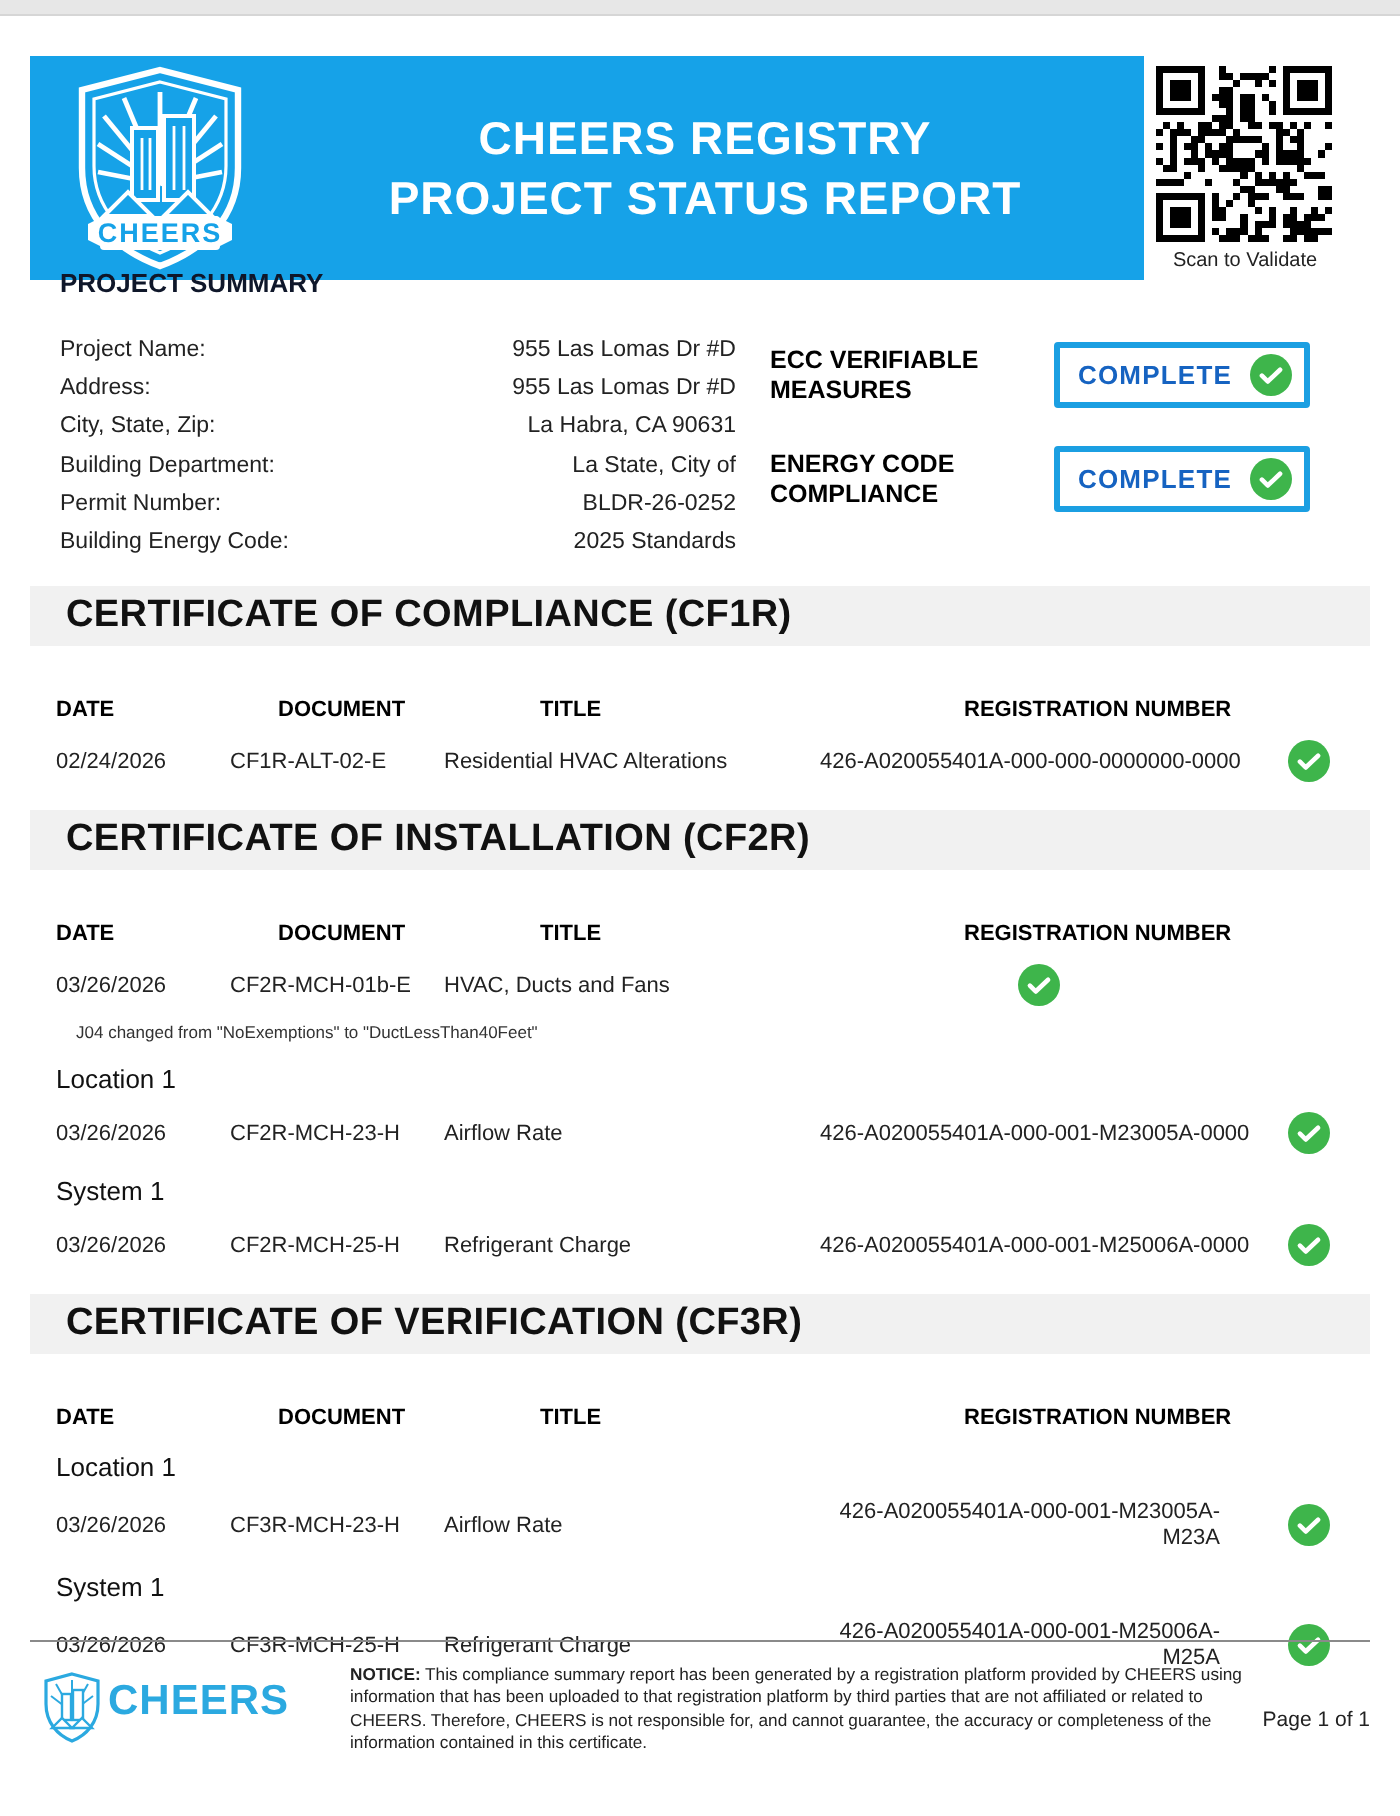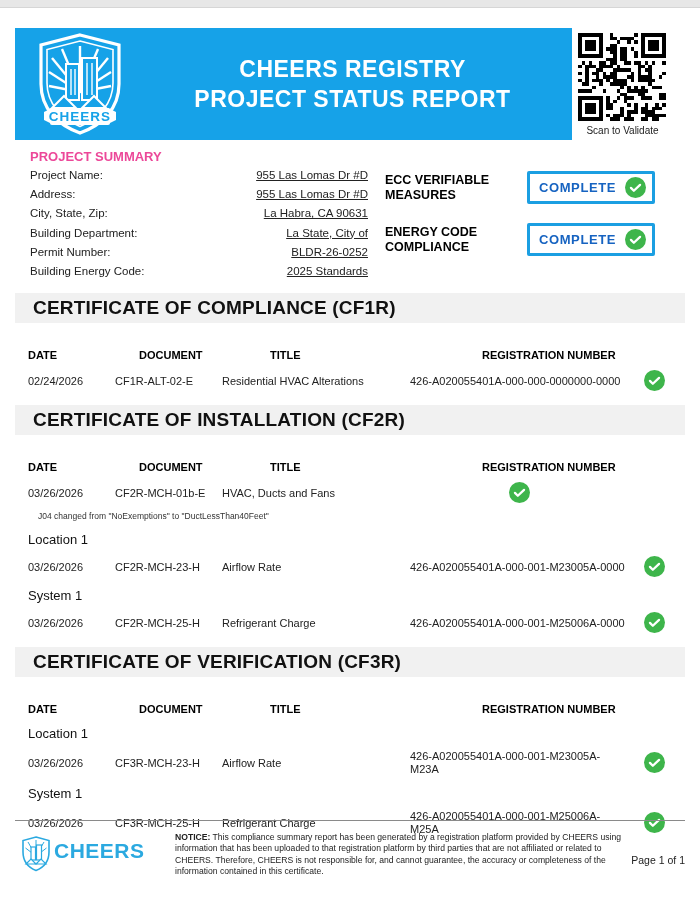--- a/index.html
+++ b/index.html
@@ -21,24 +21,24 @@
   .logo-wrap { width:130px; display:flex; justify-content:center; align-items:center; }
   .header-title {
     flex:1; text-align:center; color:#ffffff; font-weight:bold;
     font-size:23px; line-height:30px; letter-spacing:0.5px; padding-right:12px;
   }
   .qr-block { position:absolute; top:33px; left:578px; width:88px; }
   .qr-box { width:88px; height:88px; background:#ffffff; }
   .qr-caption { position:absolute; top:125px; left:565px; width:115px; text-align:center; font-size:10px; color:#222; }
 
   
-  .summary-title { position:absolute; top:149px; left:30px; font-size:13px; font-weight:bold; color:#ec4899; }
+  .summary-title { position:absolute; top:134px; left:30px; font-size:13px; font-weight:bold; color:#0f172a; }
   .summary-fields { position:absolute; top:169px; left:30px; width:338px; font-size:11.5px; color:#222; }
   .summary-row { display:flex; justify-content:space-between; margin-bottom:7.2px; }
-  .summary-row .val { text-align:right;text-decoration:underline; }
+  .summary-row .val { text-align:right; }
 
   
   .panel-label { position:absolute; left:385px; width:140px; font-size:12.5px; font-weight:bold; line-height:15px; color:#000; }
   .status-btn {
     position:absolute; left:527px; width:128px; height:33px;
     background:#fff; border:3px solid #1b9fe2; border-radius:2px;
     display:flex; align-items:center; padding:0 6px 0 0; cursor:default;
   }
   .status-btn .btn-text { flex:1; text-align:center; font-size:13px; font-weight:bold; letter-spacing:0.6px; color:#1663c1; }
   .check { width:21px; height:21px; flex:0 0 auto; }
@@ -52,21 +52,21 @@
   }
   .section-band.first { margin-top:8px; }
   .trow {
     display:grid; grid-template-columns:87px 107px 188px 218px 1fr;
     padding-left:13px; padding-right:4px; align-items:center;
     font-size:11px; color:#222;
   }
   .trow.thead { margin-top:26px; font-weight:bold; color:#000;gap:24px; }
   .trow.tdata { margin-top:9px; min-height:20px; }
   .trow .cell { white-space:nowrap; }
-  .trow .cell.wrap { white-space:normal; max-width:200px; line-height:12.5px; }
+  .trow .cell.wrap { white-space:normal; max-width:200px; line-height:12.5px;text-align:right; }
   .trow .status-cell { display:flex; justify-content:center; }
   .note-line { margin-top:8px; padding-left:23px; font-size:8.5px; color:#333; }
   .group-label { margin-top:11px; padding-left:13px; font-size:13px; color:#111; }
 
   
   .footer { position:absolute; top:820px; left:15px; width:670px; border-top:1px solid #8a8a8a; display:flex; padding-top:9px; }
   .footer-logo { width:160px; display:flex; align-items:flex-start; padding-left:6px; padding-top:6px; }
   .footer-logo .cheers-word { font-size:21px; font-weight:bold; color:#2ba9e0; letter-spacing:0.5px; margin-left:3px; margin-top:3px; }
   .notice { width:450px; font-size:8.6px; line-height:11.4px; color:#222; padding-top:2px; }
   .page-num { margin-left:auto; padding-top:24px; font-size:10.5px; color:#222; white-space:nowrap; }

